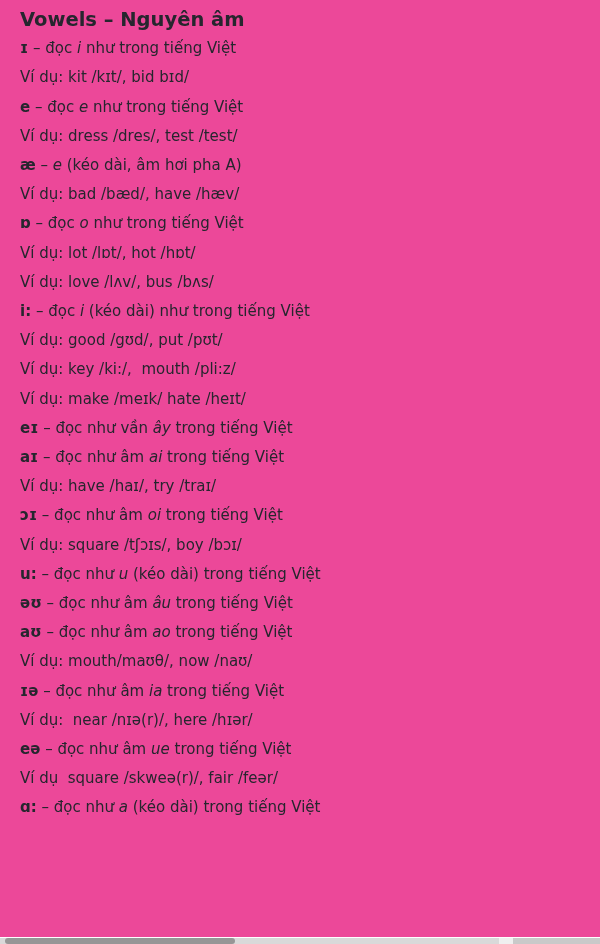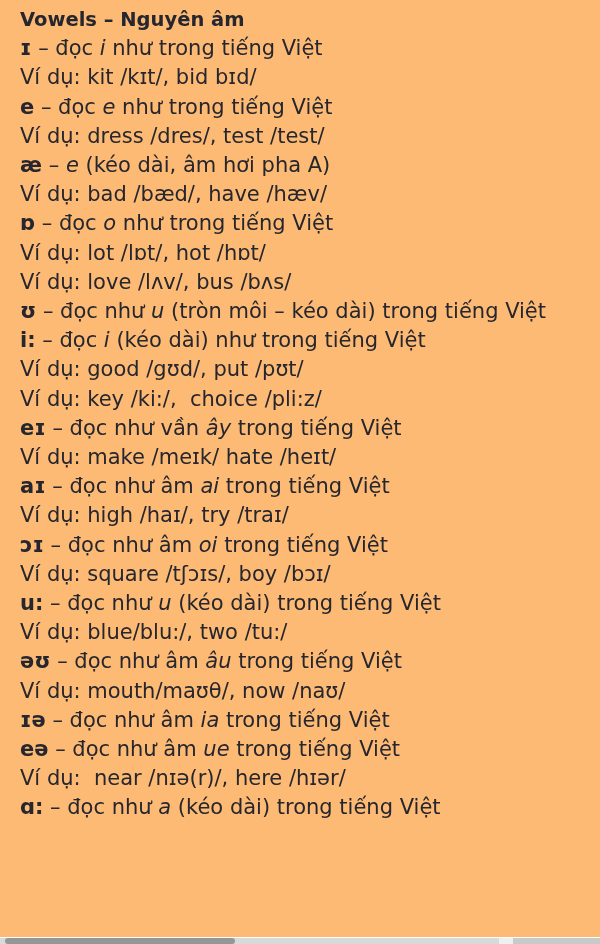--- a/index.html
+++ b/index.html
@@ -7,32 +7,32 @@
     padding: 0;
     background: #ffffff;
     width: 600px;
     height: 944px;
     overflow: hidden;
   }
   .page {
     position: relative;
     width: 600px;
     height: 944px;
-    background: #fdba74;
+    background: #ec4899;
     font-family: "DejaVu Sans", "Liberation Sans", sans-serif;
     color: #26262e;
   }
   .content {
     position: absolute;
     top: 5px;
     left: 20px;
     right: 8px;
   }
   .line {
-    font-size: 21px;
+    font-size: 15px;
     line-height: 29.2px;
     white-space: pre-wrap;
     color: #26262e;
   }
   .title-line {
     font-weight: 700;
     font-size: 19.5px;
   }
   .sym {
     font-weight: 700;
@@ -85,37 +85,37 @@
     <div id="rows">
         <div class="line"><span class="sym">ɪ</span><span> – đọc </span><span class="it">i</span><span> như trong tiếng Việt</span></div>
         <div class="line"><span>Ví dụ: kit /kɪt/, bid bɪd/</span></div>
         <div class="line"><span class="sym">e</span><span> – đọc </span><span class="it">e</span><span> như trong tiếng Việt</span></div>
         <div class="line"><span>Ví dụ: dress /dres/, test /test/</span></div>
         <div class="line"><span class="sym">æ</span><span> – </span><span class="it">e</span><span> (kéo dài, âm hơi pha A)</span></div>
         <div class="line"><span>Ví dụ: bad /bæd/, have /hæv/</span></div>
         <div class="line"><span class="sym">ɒ</span><span> – đọc </span><span class="it">o</span><span> như trong tiếng Việt</span></div>
         <div class="line"><span>Ví dụ: lot /lɒt/, hot /hɒt/</span></div>
         <div class="line"><span>Ví dụ: love /lʌv/, bus /bʌs/</span></div>
-        <div class="line"><span class="sym">ʊ</span><span> – đọc như </span><span class="it">u</span><span> (tròn môi – kéo dài) trong tiếng Việt</span></div>
         <div class="line"><span class="sym">i:</span><span> – đọc </span><span class="it">i</span><span> (kéo dài) như trong tiếng Việt</span></div>
         <div class="line"><span>Ví dụ: good /gʊd/, put /pʊt/</span></div>
-        <div class="line"><span>Ví dụ: key /ki:/,  choice /pli:z/</span></div>
+        <div class="line"><span>Ví dụ: key /ki:/,  mouth /pli:z/</span></div>
+        <div class="line"><span>Ví dụ: make /meɪk/ hate /heɪt/</span></div>
         <div class="line"><span class="sym">eɪ</span><span> – đọc như vần </span><span class="it">ây</span><span> trong tiếng Việt</span></div>
-        <div class="line"><span>Ví dụ: make /meɪk/ hate /heɪt/</span></div>
         <div class="line"><span class="sym">aɪ</span><span> – đọc như âm </span><span class="it">ai</span><span> trong tiếng Việt</span></div>
-        <div class="line"><span>Ví dụ: high /haɪ/, try /traɪ/</span></div>
+        <div class="line"><span>Ví dụ: have /haɪ/, try /traɪ/</span></div>
         <div class="line"><span class="sym">ɔɪ</span><span> – đọc như âm </span><span class="it">oi</span><span> trong tiếng Việt</span></div>
         <div class="line"><span>Ví dụ: square /tʃɔɪs/, boy /bɔɪ/</span></div>
         <div class="line"><span class="sym">u:</span><span> – đọc như </span><span class="it">u</span><span> (kéo dài) trong tiếng Việt</span></div>
-        <div class="line"><span>Ví dụ: blue/blu:/, two /tu:/</span></div>
         <div class="line"><span class="sym">əʊ</span><span> – đọc như âm </span><span class="it">âu</span><span> trong tiếng Việt</span></div>
+        <div class="line"><span class="sym">aʊ</span><span> – đọc như âm </span><span class="it">ao</span><span> trong tiếng Việt</span></div>
         <div class="line"><span>Ví dụ: mouth/maʊθ/, now /naʊ/</span></div>
         <div class="line"><span class="sym">ɪə</span><span> – đọc như âm </span><span class="it">ia</span><span> trong tiếng Việt</span></div>
+        <div class="line"><span>Ví dụ:  near /nɪə(r)/, here /hɪər/</span></div>
         <div class="line"><span class="sym">eə</span><span> – đọc như âm </span><span class="it">ue</span><span> trong tiếng Việt</span></div>
-        <div class="line"><span>Ví dụ:  near /nɪə(r)/, here /hɪər/</span></div>
+        <div class="line"><span>Ví dụ  square /skweə(r)/, fair /feər/</span></div>
         <div class="line"><span class="sym">ɑ:</span><span> – đọc như </span><span class="it">a</span><span> (kéo dài) trong tiếng Việt</span></div>
       </div>
   </div>
 
   <div class="bottom-strip">
     <div class="gap"></div>
     <div class="right-seg"></div>
     <div class="thumb"></div>
   </div>
 </div>

